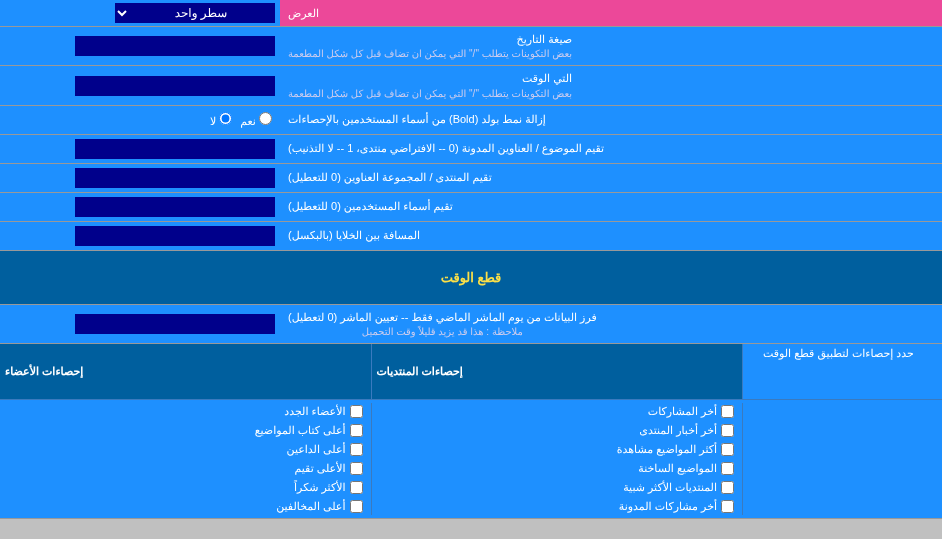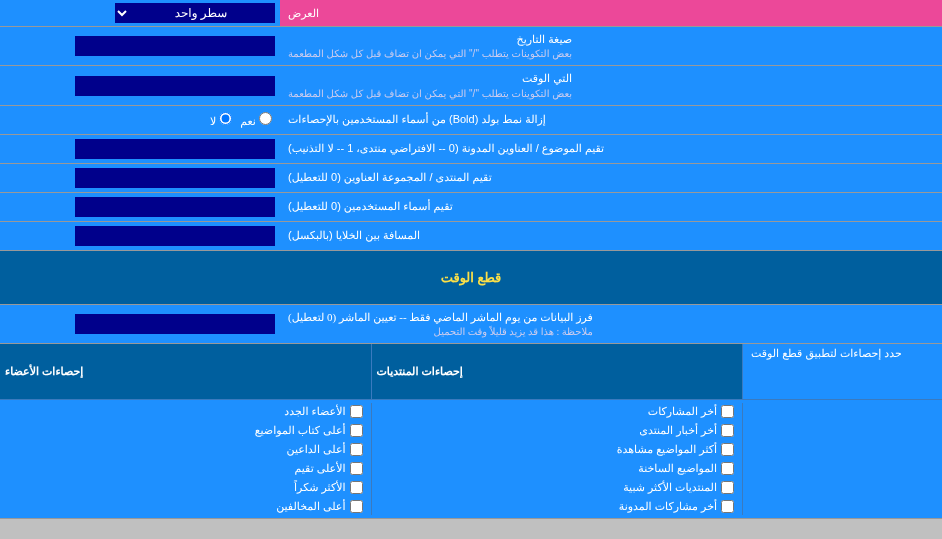--- a/index.html
+++ b/index.html
@@ -175,21 +175,21 @@
       direction: rtl;
     }
     .cb-item input[type="checkbox"] {
       width: 13px;
       height: 13px;
     }
     .apply-label-cell {
       background: #1e90ff;
       color: #fff;
       font-size: 11px;
-      padding: 3px 8px;
+      padding: 3px 20px;
       text-align: right;
       display: flex;
       align-items: flex-start;
       justify-content: flex-end;
       min-width: 200px;
       width: 200px;
       border-left: 1px solid #3a7abf;
     }
   </style>
 </head>
@@ -283,21 +283,21 @@
     <input type="text" style="">
   </div>
 </div>
 
 <div class="section-header full-row">
   <span>قطع الوقت</span>
 </div>
 
 <div class="row-container">
   <div class="label-cell tall">
-    <div style="text-align:right;font-family:Liberation Serif, serif;">
+    <div style="text-align:center;">
       <div>فرز البيانات من يوم الماشر الماضي فقط -- تعيين الماشر (0 لتعطيل)</div>
       <div style="font-size:10px;color:#cce;">ملاحظة : هذا قد يزيد قليلاً وقت التحميل</div>
     </div>
   </div>
   <div class="input-cell">
     <input type="text" style="">
   </div>
 </div>
 
 <div class="checkboxes-outer">

